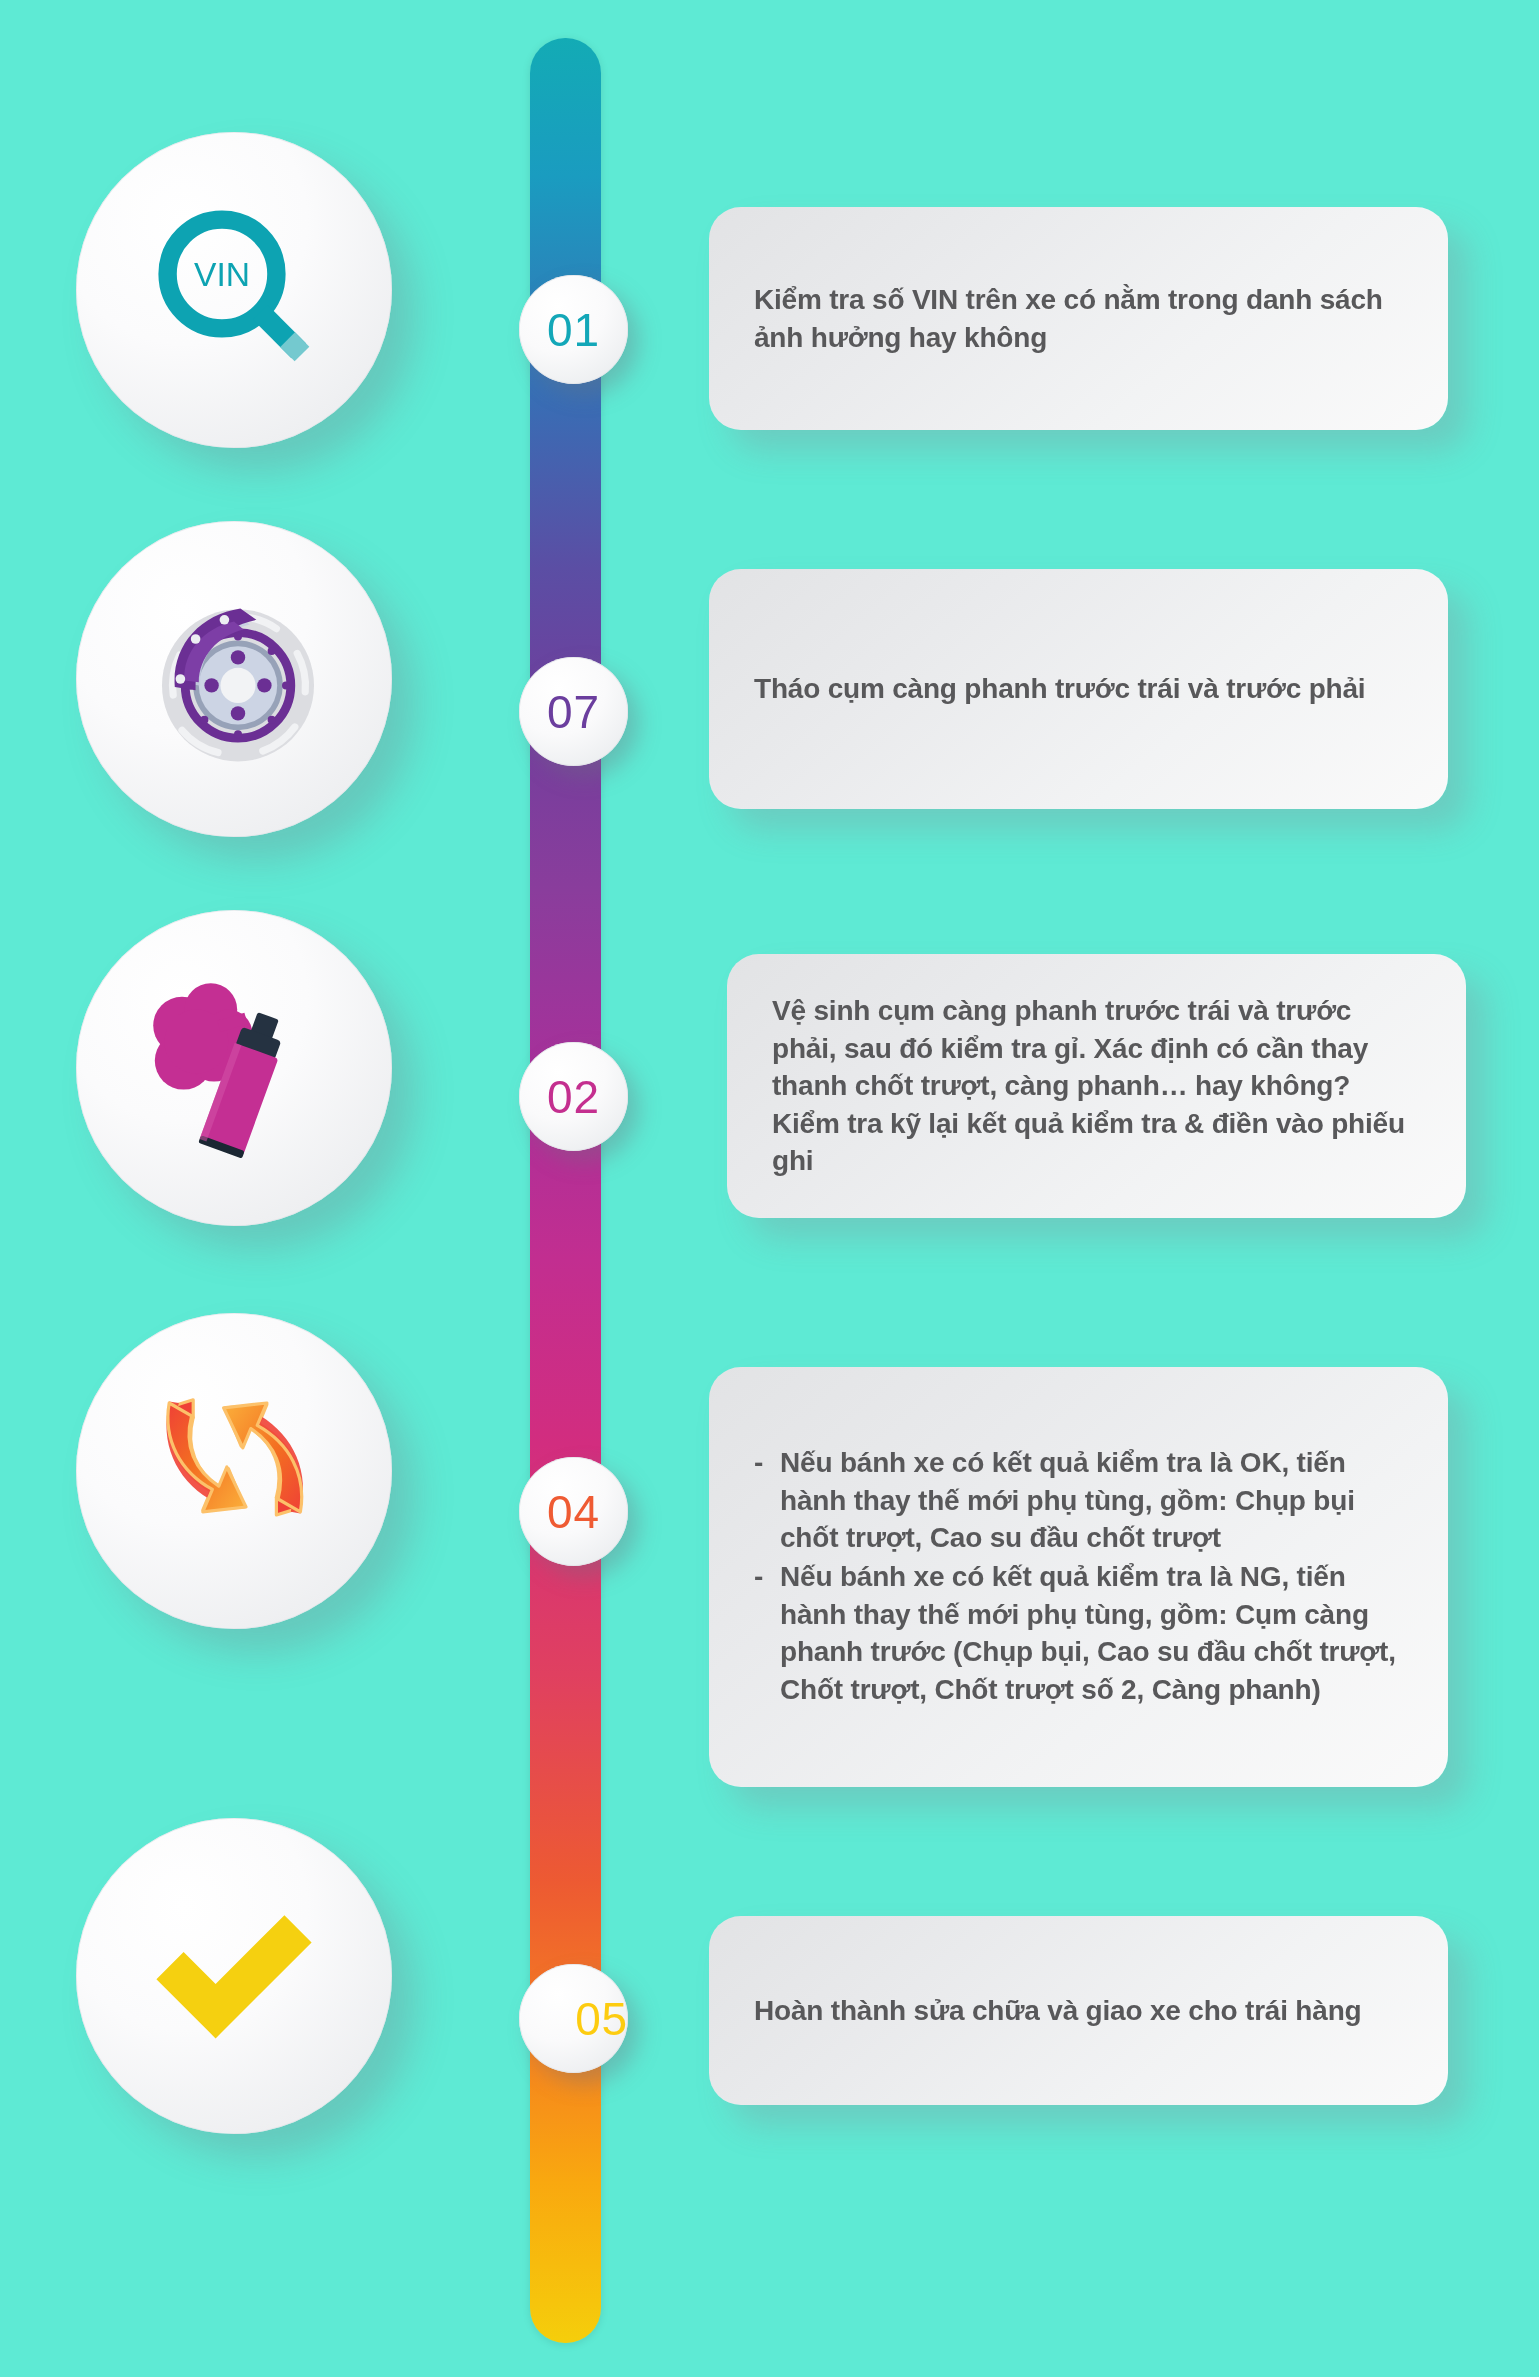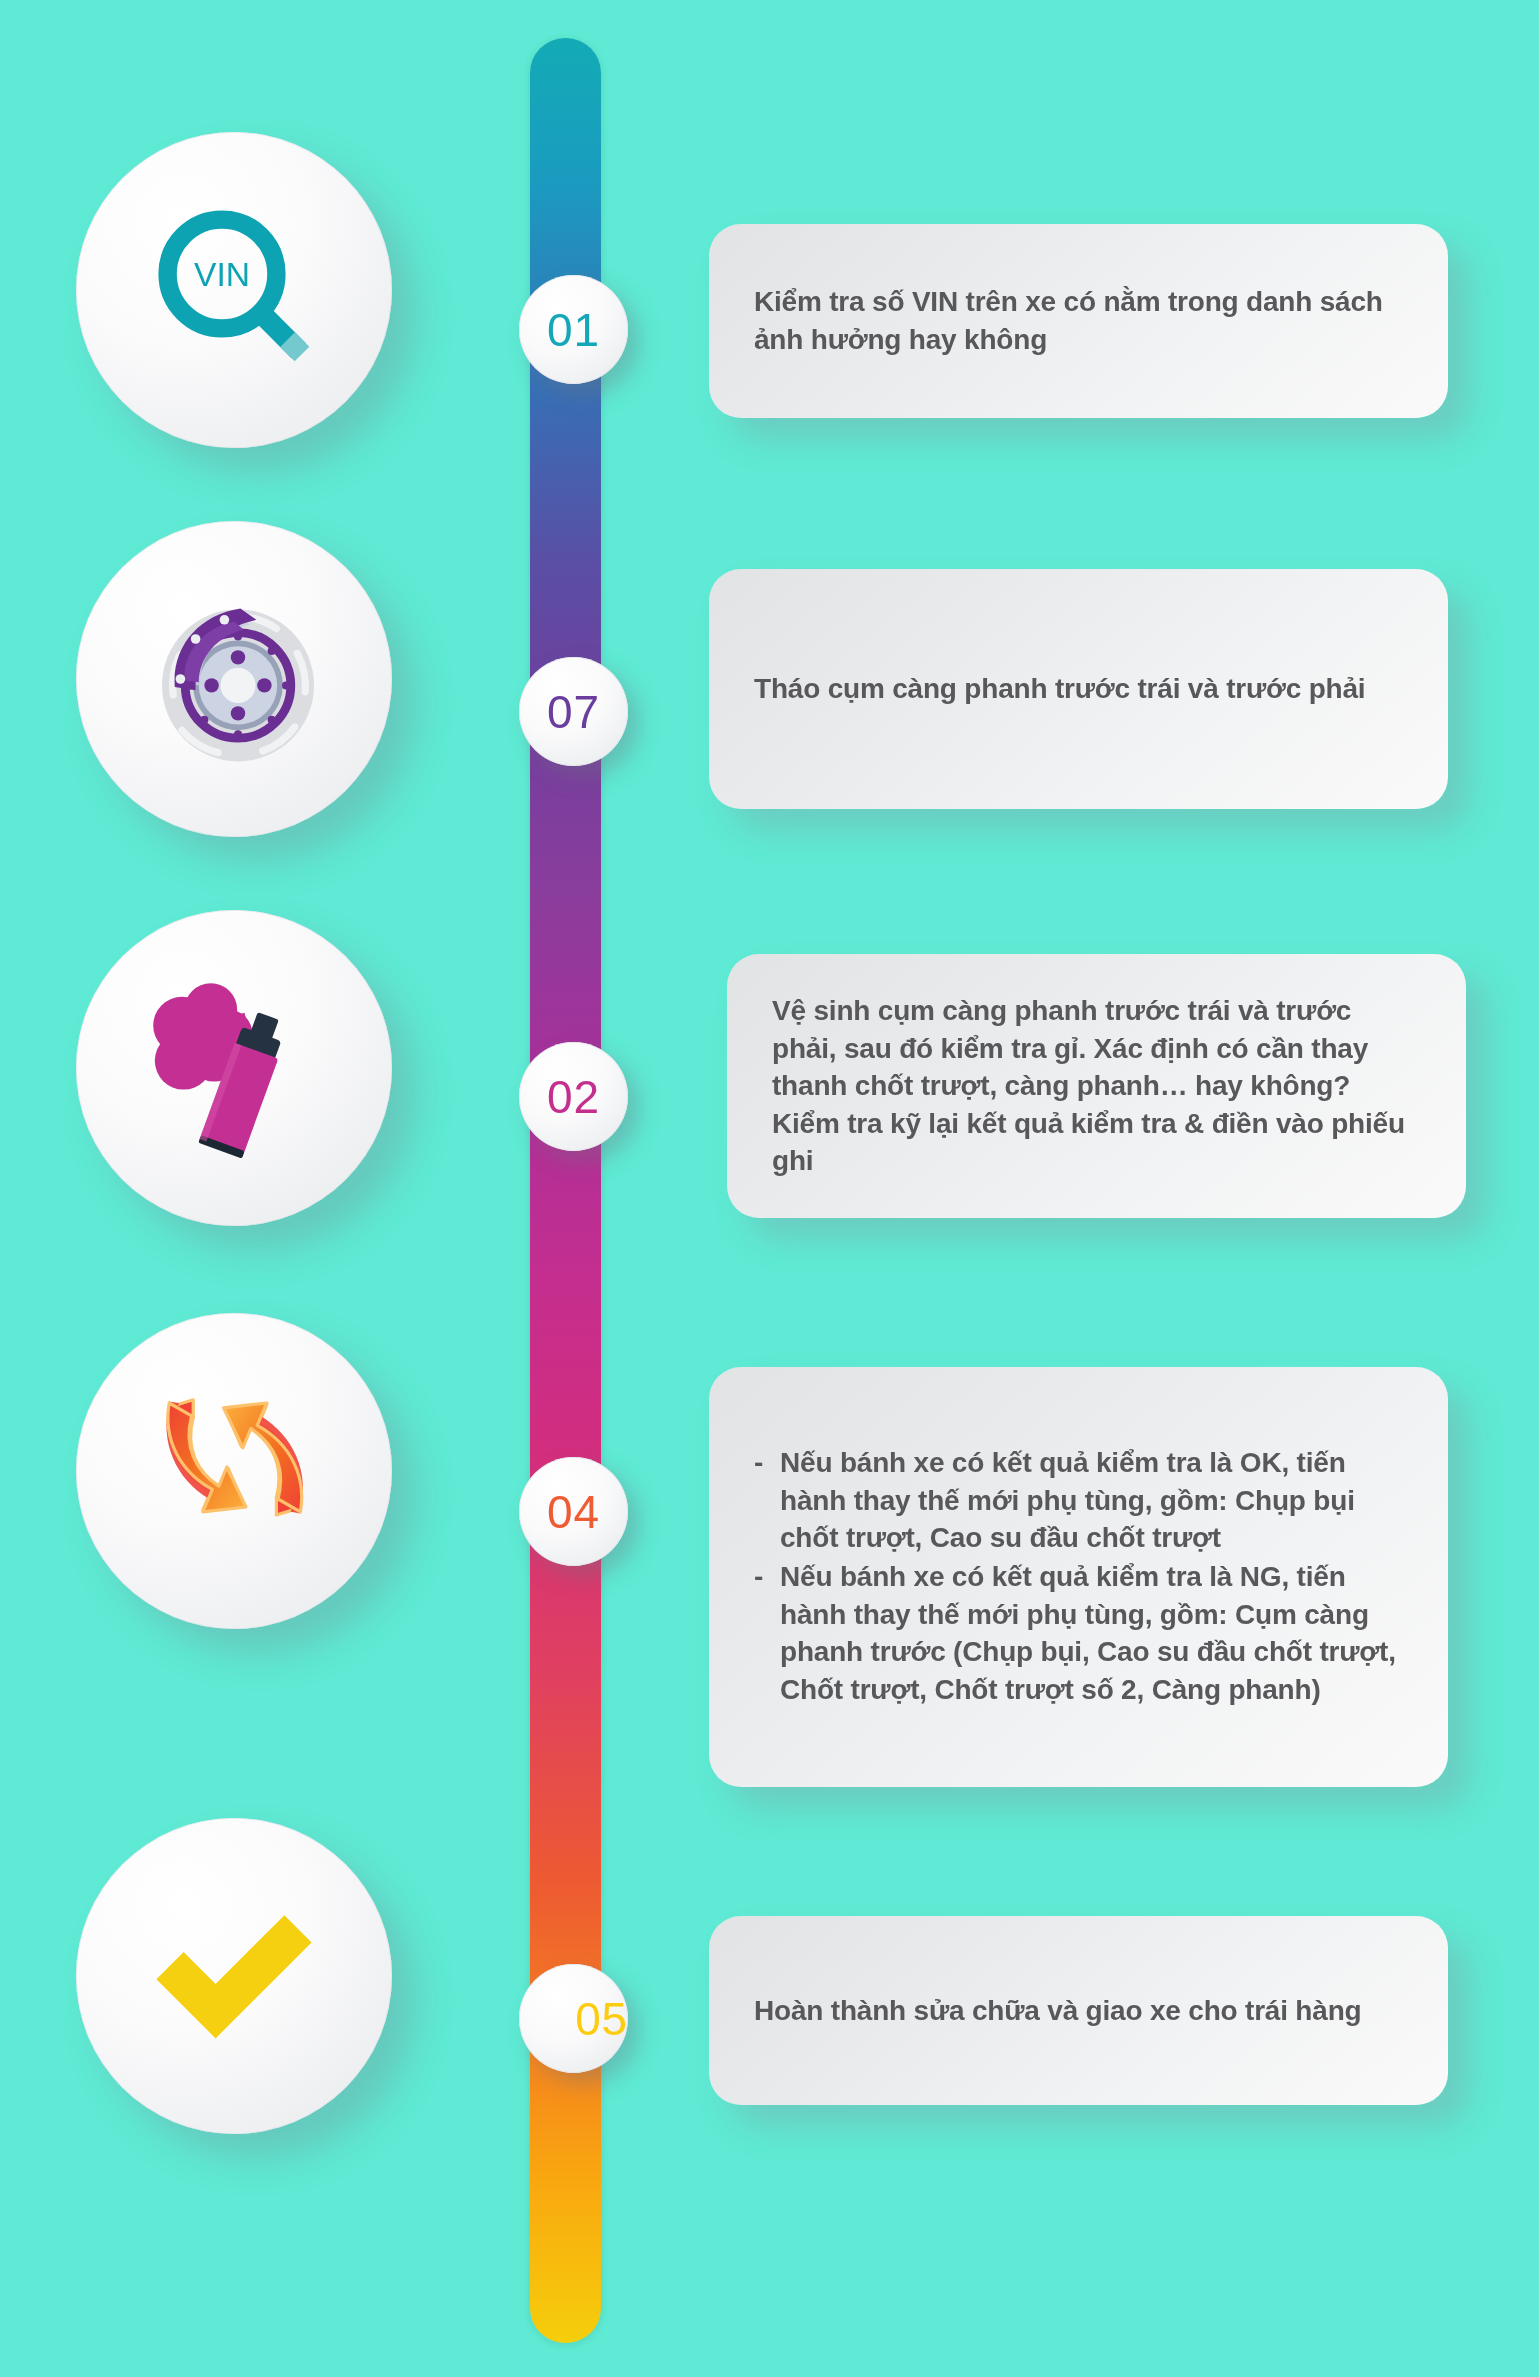--- a/index.html
+++ b/index.html
@@ -125,21 +125,21 @@
       <line x1="148" y1="143" x2="196" y2="191" stroke="#0da3b2" stroke-width="26" stroke-linecap="butt"></line>
       <line x1="182" y1="177" x2="200" y2="195" stroke="#74c9cf" stroke-width="26" stroke-linecap="butt"></line>
       <text x="100" y="110" font-family="'Liberation Sans',sans-serif" font-size="42" font-weight="400" fill="#0da3b2" text-anchor="middle">VIN</text>
     </svg>
   </div>
 
   <div class="step-badge" style="left:519px; top:275px;">
     <span class="num" style="color:#13a7b8;">01</span>
   </div>
 
-  <div class="callout" style="left:709px; top:207px; width:739px; height:194px;margin-top:17px;">
+  <div class="callout" style="left:709px; top:207px; width:739px; height:223px;">
     <div class="callout-text">Kiểm tra số VIN trên xe có nằm trong danh sách ảnh hưởng hay không</div>
   </div>
 
   <div class="icon-disc" style="left:76px; top:521px;">
     <svg width="192" height="192" viewBox="0 0 240 240">
       <circle cx="125" cy="128" r="95" fill="#dcdde1"></circle>
       <g stroke="#f1f2f4" stroke-width="9" stroke-linecap="round" fill="none">
         <path d="M125 42 a86 86 0 0 1 48 15"></path>
         <path d="M199 88 a86 86 0 0 1 10 48"></path>
         <path d="M196 180 a86 86 0 0 1 -40 30"></path>

